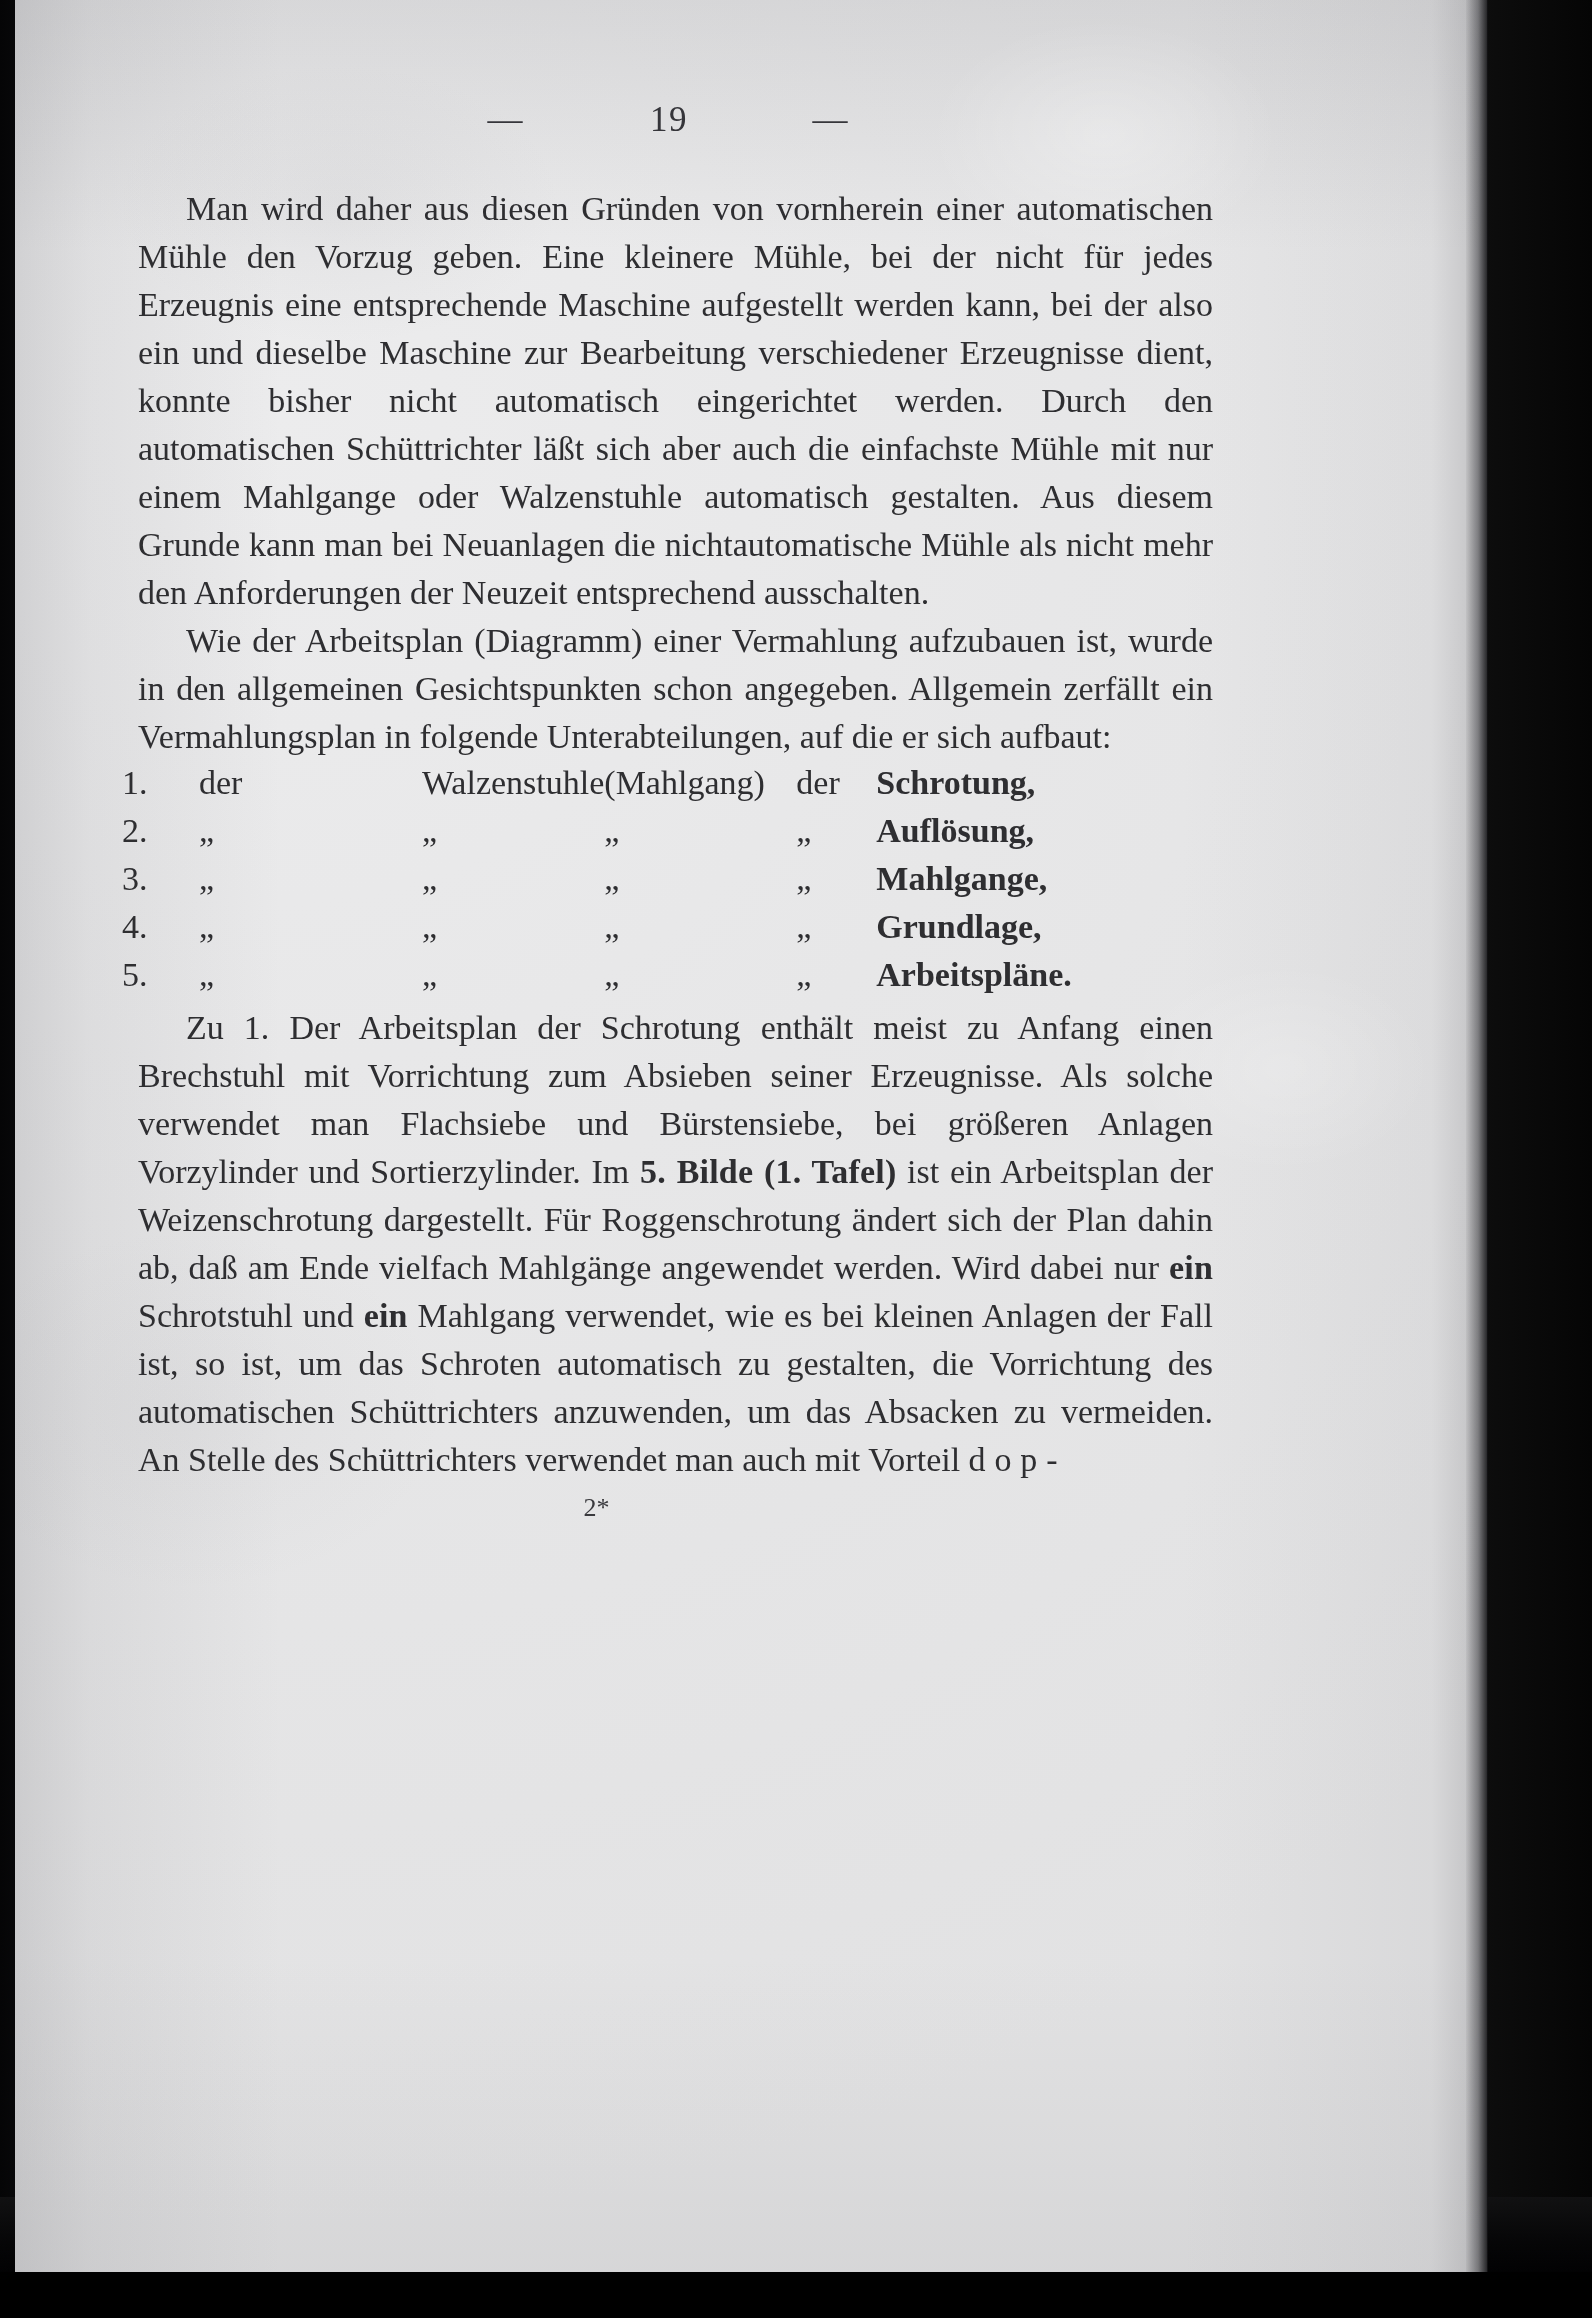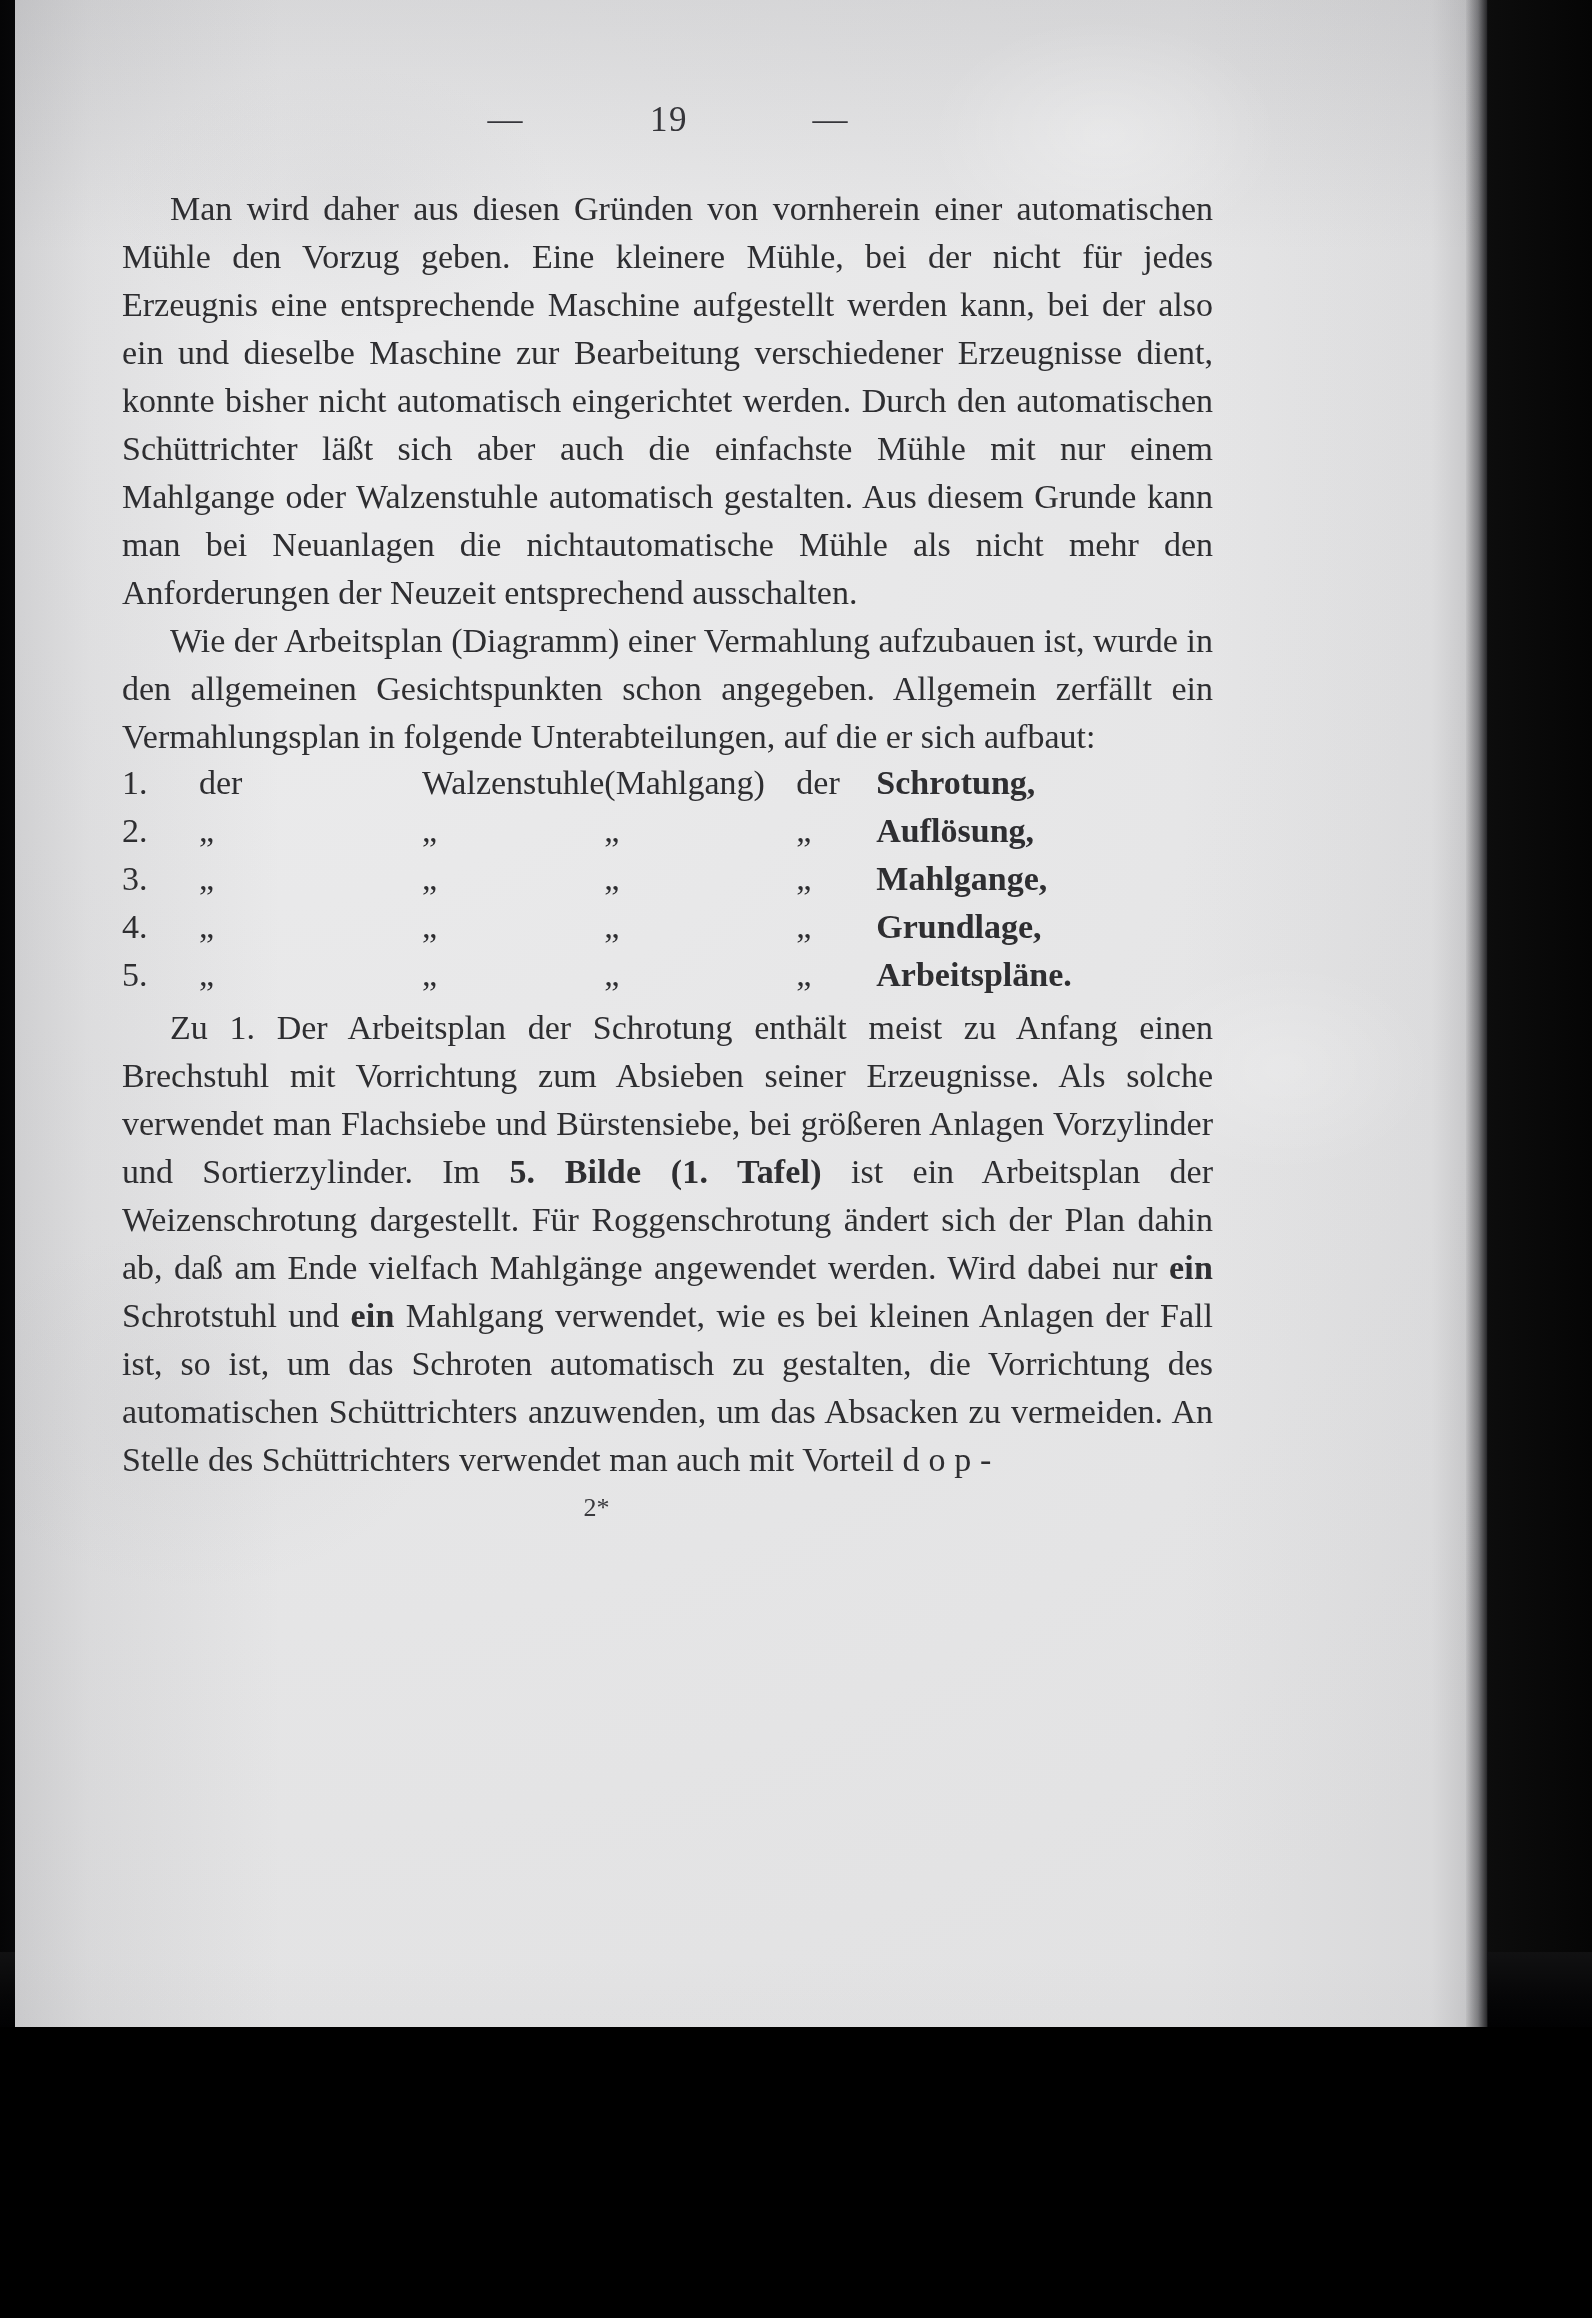--- a/index.html
+++ b/index.html
@@ -4,21 +4,21 @@
 <style>
   html, body {
     margin: 0;
     padding: 0;
     background: #000000;
   }
 
   #scan {
     position: relative;
     width: 1592px;
-    height: 2027px;
+    height: 2272px;
     background: #07070a;
     overflow: hidden;
     font-family: "Liberation Serif", "DejaVu Serif", serif;
   }
 
   
   #backdrop {
     position: absolute;
     inset: 0;
     background:
@@ -106,21 +106,21 @@
   p.body {
     margin: 0;
     font-size: 34px;
     line-height: 48px;
     text-align: justify;
     text-justify: inter-word;
     color: #2e2e31;
     -webkit-hyphens: none;
     hyphens: none;
   }
-  p.body.indent { text-indent: 48px; }
+  p.body.indent { text-indent: 48px; margin-left: 16px; }
 
   b.heavy {
     font-weight: bold;
     letter-spacing: 0.005em;
   }
   .spaced { letter-spacing: 0.26em; }
 
   
   table.plan-list {
     border-collapse: collapse;

